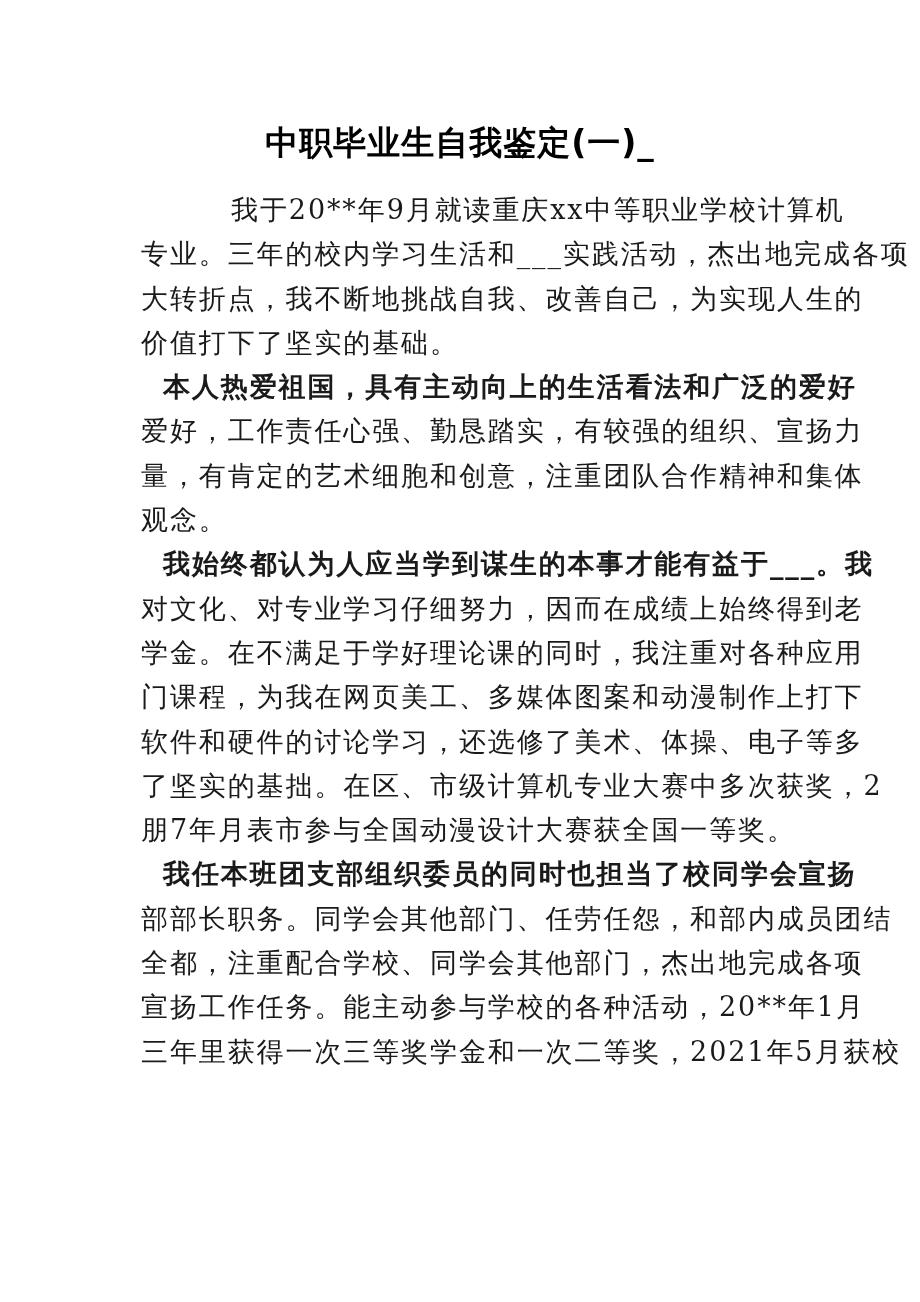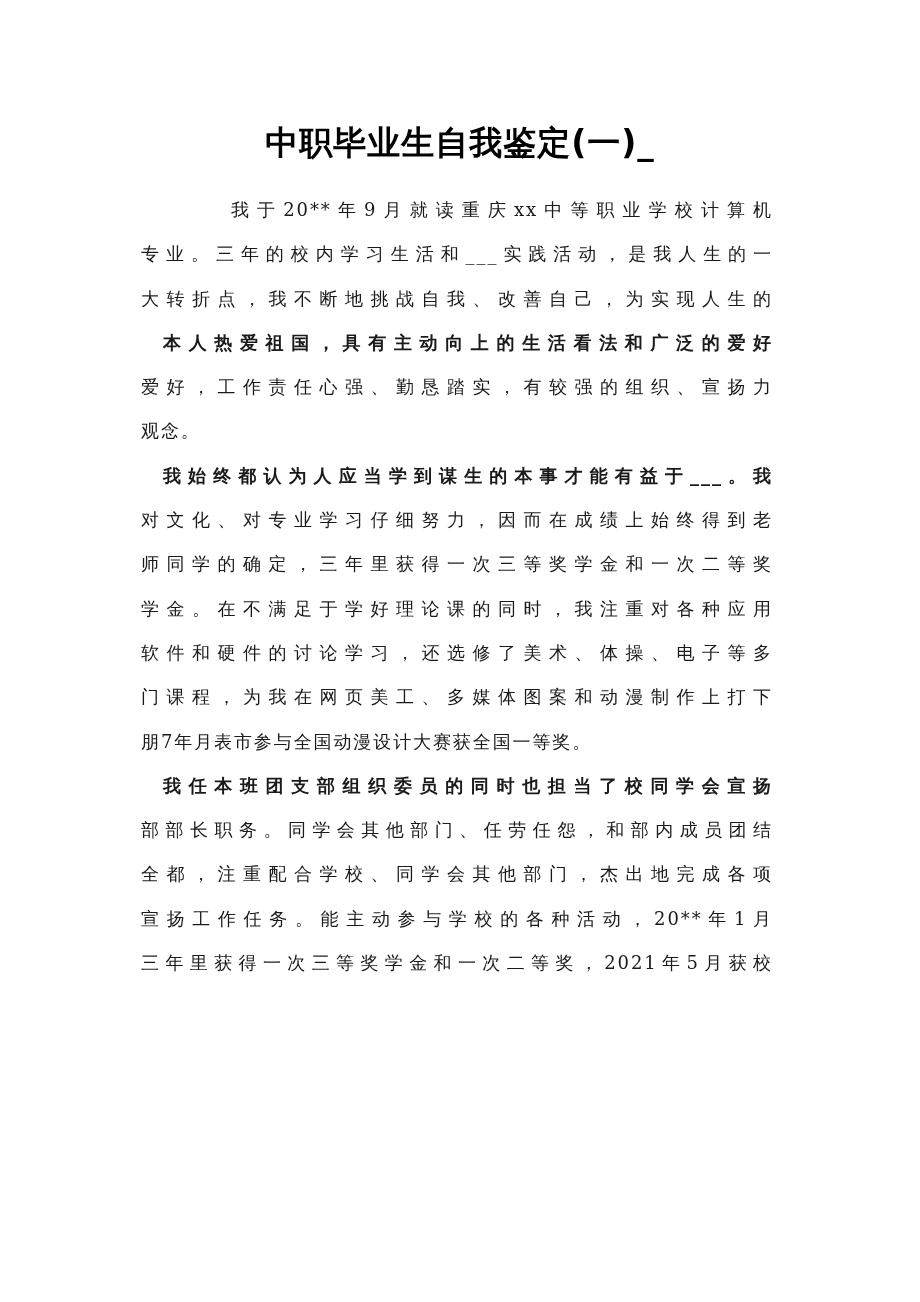--- a/index.html
+++ b/index.html
@@ -13,54 +13,56 @@
     position: absolute; top: 118px; left: 0; width: 920px; text-align: center;
     font-family: "DejaVu Sans", "Liberation Sans", sans-serif;
     font-weight: bold; font-size: 33px; line-height: 50px; letter-spacing: 1px;
     color: #000;
   }
   .body-text {
     position: absolute; left: 141px; top: 188px; width: 632px;
   }
   .line {
     display: block; height: 44.3px; line-height: 44.3px;
-    font-size: 18px; white-space: nowrap; letter-spacing: 1.9px;
+    font-size: 27px; white-space: nowrap; letter-spacing: 1.9px;
     text-align: justify; text-align-last: justify;
   }
   .line.last { text-align-last: left; }
   .line.indent-big { padding-left: 90px; }
   .line.indent-small { padding-left: 22px; font-weight: bold; }
 </style>
 </head>
 <body>
 
 <div class="page">
   <div class="title">中职毕业生自我鉴定(一)_</div>
 
   <div class="body-text">
 
     <div>
       <span class="line indent-big">我于20**年9月就读重庆xx中等职业学校计算机</span>
-      <span class="line">专业。三年的校内学习生活和___实践活动，是我人生的一</span>
+      <span class="line">专业。三年的校内学习生活和___实践活动，杰出地完成各项</span>
       <span class="line">大转折点，我不断地挑战自我、改善自己，为实现人生的</span>
+      <span class="line last">价值打下了坚实的基础。</span>
     </div>
 
     <div>
       <span class="line indent-small">本人热爱祖国，具有主动向上的生活看法和广泛的爱好</span>
       <span class="line">爱好，工作责任心强、勤恳踏实，有较强的组织、宣扬力</span>
+      <span class="line">量，有肯定的艺术细胞和创意，注重团队合作精神和集体</span>
       <span class="line last">观念。</span>
     </div>
 
     <div>
       <span class="line indent-small">我始终都认为人应当学到谋生的本事才能有益于___。我</span>
       <span class="line">对文化、对专业学习仔细努力，因而在成绩上始终得到老</span>
-      <span class="line">师同学的确定，三年里获得一次三等奖学金和一次二等奖</span>
       <span class="line">学金。在不满足于学好理论课的同时，我注重对各种应用</span>
+      <span class="line">门课程，为我在网页美工、多媒体图案和动漫制作上打下</span>
       <span class="line">软件和硬件的讨论学习，还选修了美术、体操、电子等多</span>
-      <span class="line">门课程，为我在网页美工、多媒体图案和动漫制作上打下</span>
+      <span class="line">了坚实的基拙。在区、市级计算机专业大赛中多次获奖，2</span>
       <span class="line last">朋7年月表市参与全国动漫设计大赛获全国一等奖。</span>
     </div>
 
     <div>
       <span class="line indent-small">我任本班团支部组织委员的同时也担当了校同学会宣扬</span>
       <span class="line">部部长职务。同学会其他部门、任劳任怨，和部内成员团结</span>
       <span class="line">全都，注重配合学校、同学会其他部门，杰出地完成各项</span>
       <span class="line">宣扬工作任务。能主动参与学校的各种活动，20**年1月</span>
       <span class="line">三年里获得一次三等奖学金和一次二等奖，2021年5月获校</span>
     </div>

